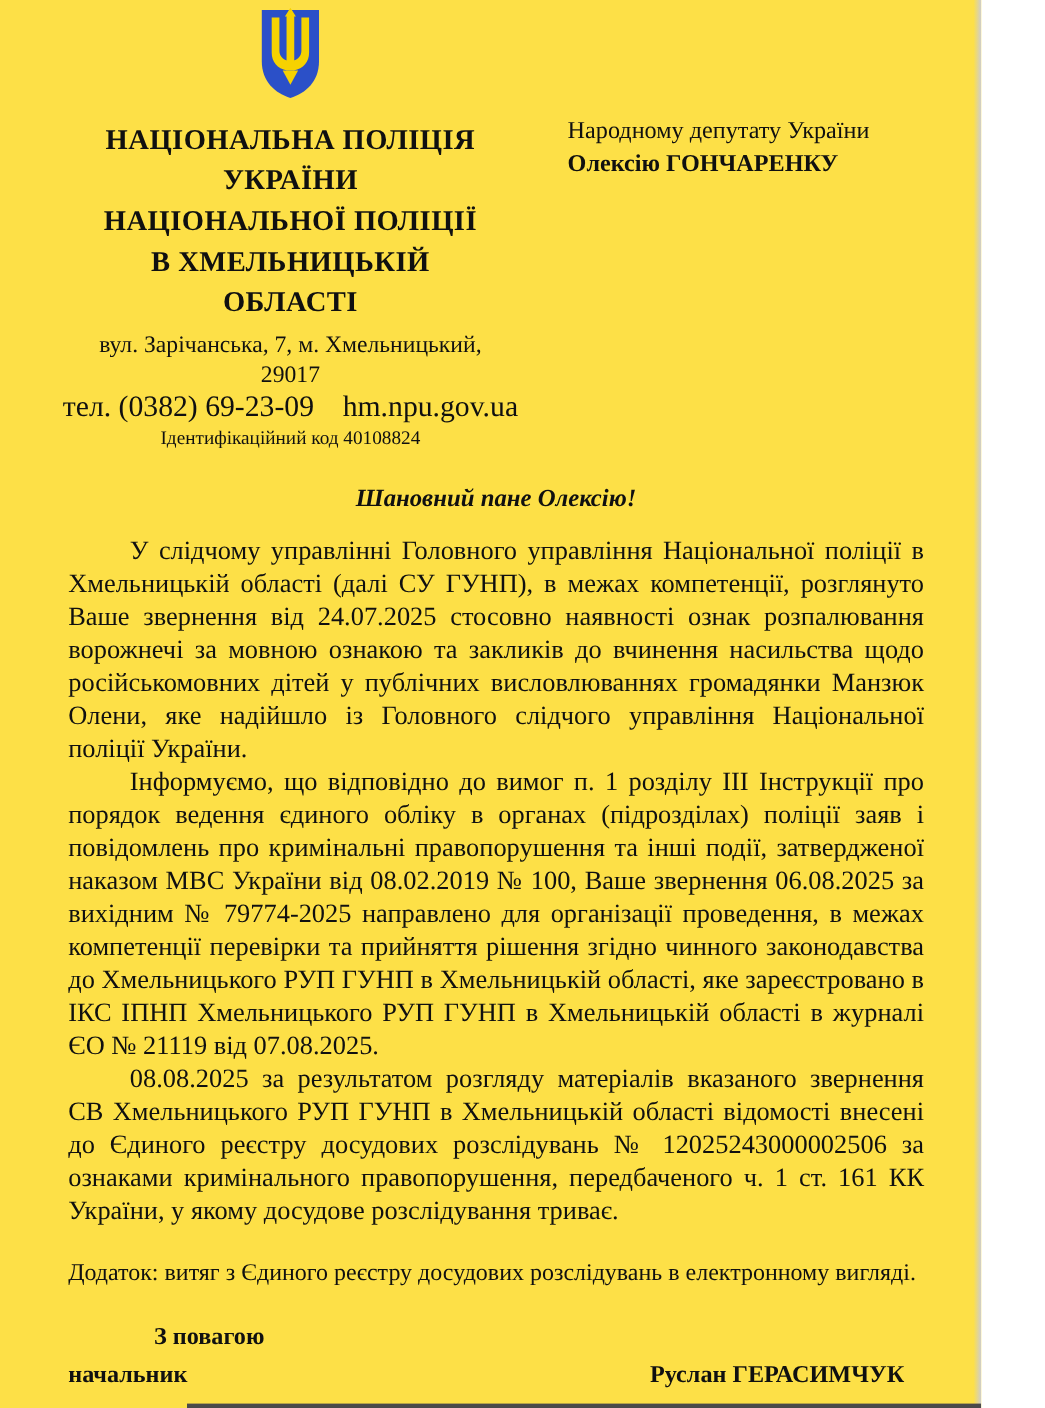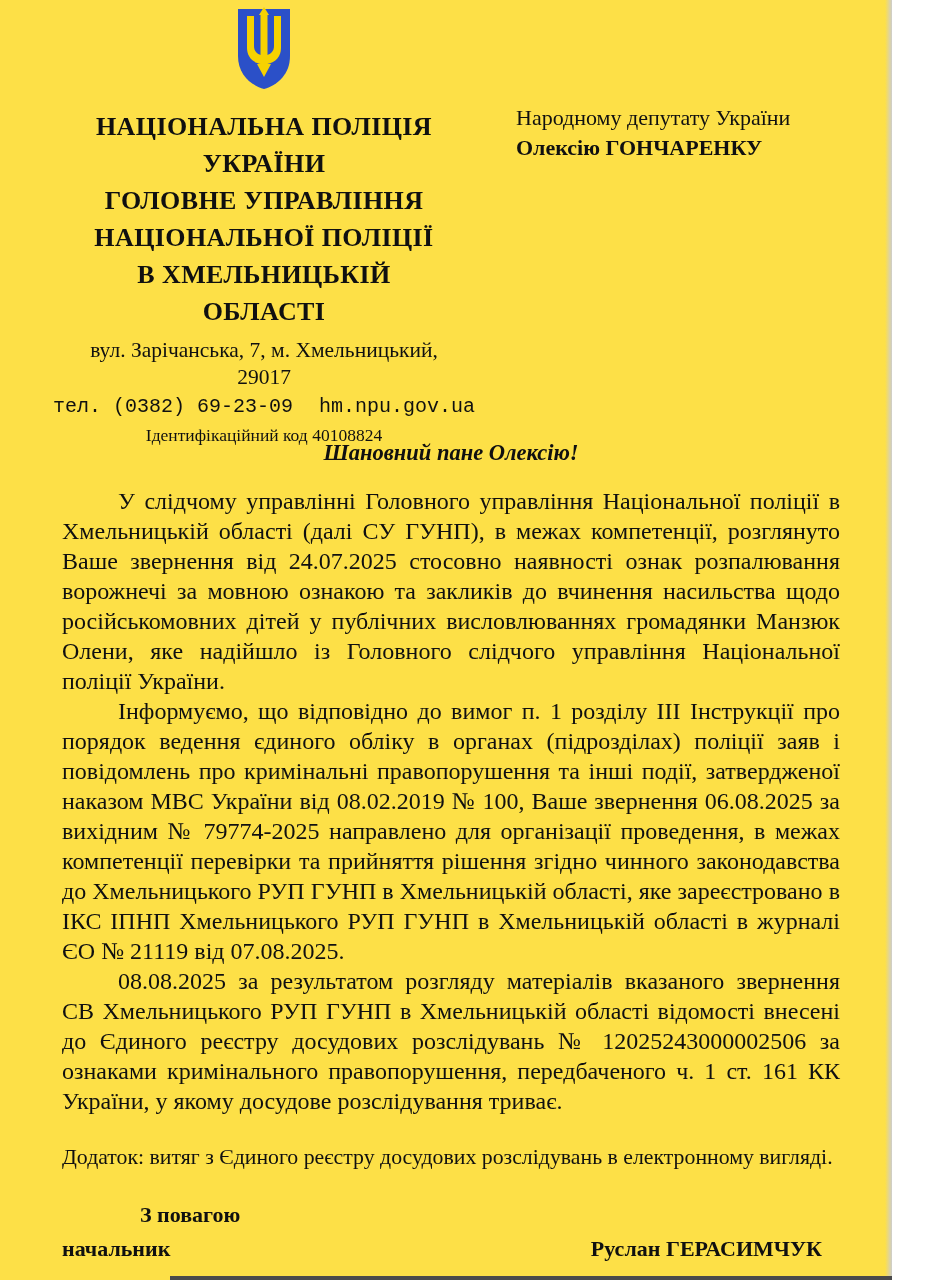--- a/index.html
+++ b/index.html
@@ -20,21 +20,21 @@
     text-align:center;
   }
   .emblem { display:block; margin:0 auto 16px auto; }
   .org-name {
     font-size:26px;
     font-weight:bold;
     line-height:37px;
     letter-spacing:0.4px;
   }
   .address { font-size:21.5px; line-height:27px; margin-top:7px; }
-  .phone-line { font-size:20px; line-height:27px; margin-top:2px;font-family:Liberation Mono, monospace; }
+  .phone-line { font-size:27px; line-height:27px; margin-top:2px; }
   .phone-line .site { margin-left:26px; }
   .id-code { font-size:17.5px; line-height:22px; margin-top:4px; }
 
   
   .recipient {
     position:absolute;
     top:103px; left:516px; width:400px;
     font-size:22px; line-height:30px;
   }
   .recipient .name { font-weight:bold; }
@@ -97,21 +97,20 @@
     <svg class="emblem" width="58" height="86" viewBox="0 0 58 86">
       <path d="M3,3 H55 V50 C55,68 43,79 29,83 C15,79 3,68 3,50 Z" fill="#2b50c8"></path>
       <path d="M12,10 h7 v30 c0,5 3,8 7,9 v9 c-9,-1.5 -14,-8 -14,-16 z" fill="#f6d200"></path>
       <path d="M39,10 h7 v32 c0,8 -5,14.5 -14,16 v-9 c4,-1 7,-4 7,-9 z" fill="#f6d200"></path>
       <path d="M29,1 l5,8 h-1.5 v49 h-7 v-49 H24 Z" fill="#f6d200"></path>
       <path d="M22,58 h14 l-7,13 z" fill="#f6d200"></path>
     </svg>
     <div class="org-name">
       <div>НАЦІОНАЛЬНА ПОЛІЦІЯ</div>
       <div>УКРАЇНИ</div>
-      <div>ГОЛОВНЕ УПРАВЛІННЯ</div>
       <div>НАЦІОНАЛЬНОЇ ПОЛІЦІЇ</div>
       <div>В ХМЕЛЬНИЦЬКІЙ</div>
       <div>ОБЛАСТІ</div>
     </div>
     <div class="address">
       <div>вул. Зарічанська, 7, м. Хмельницький,</div>
       <div>29017</div>
     </div>
     <div class="phone-line">
       <span>тел. (0382) 69-23-09</span><span class="site">hm.npu.gov.ua</span>

